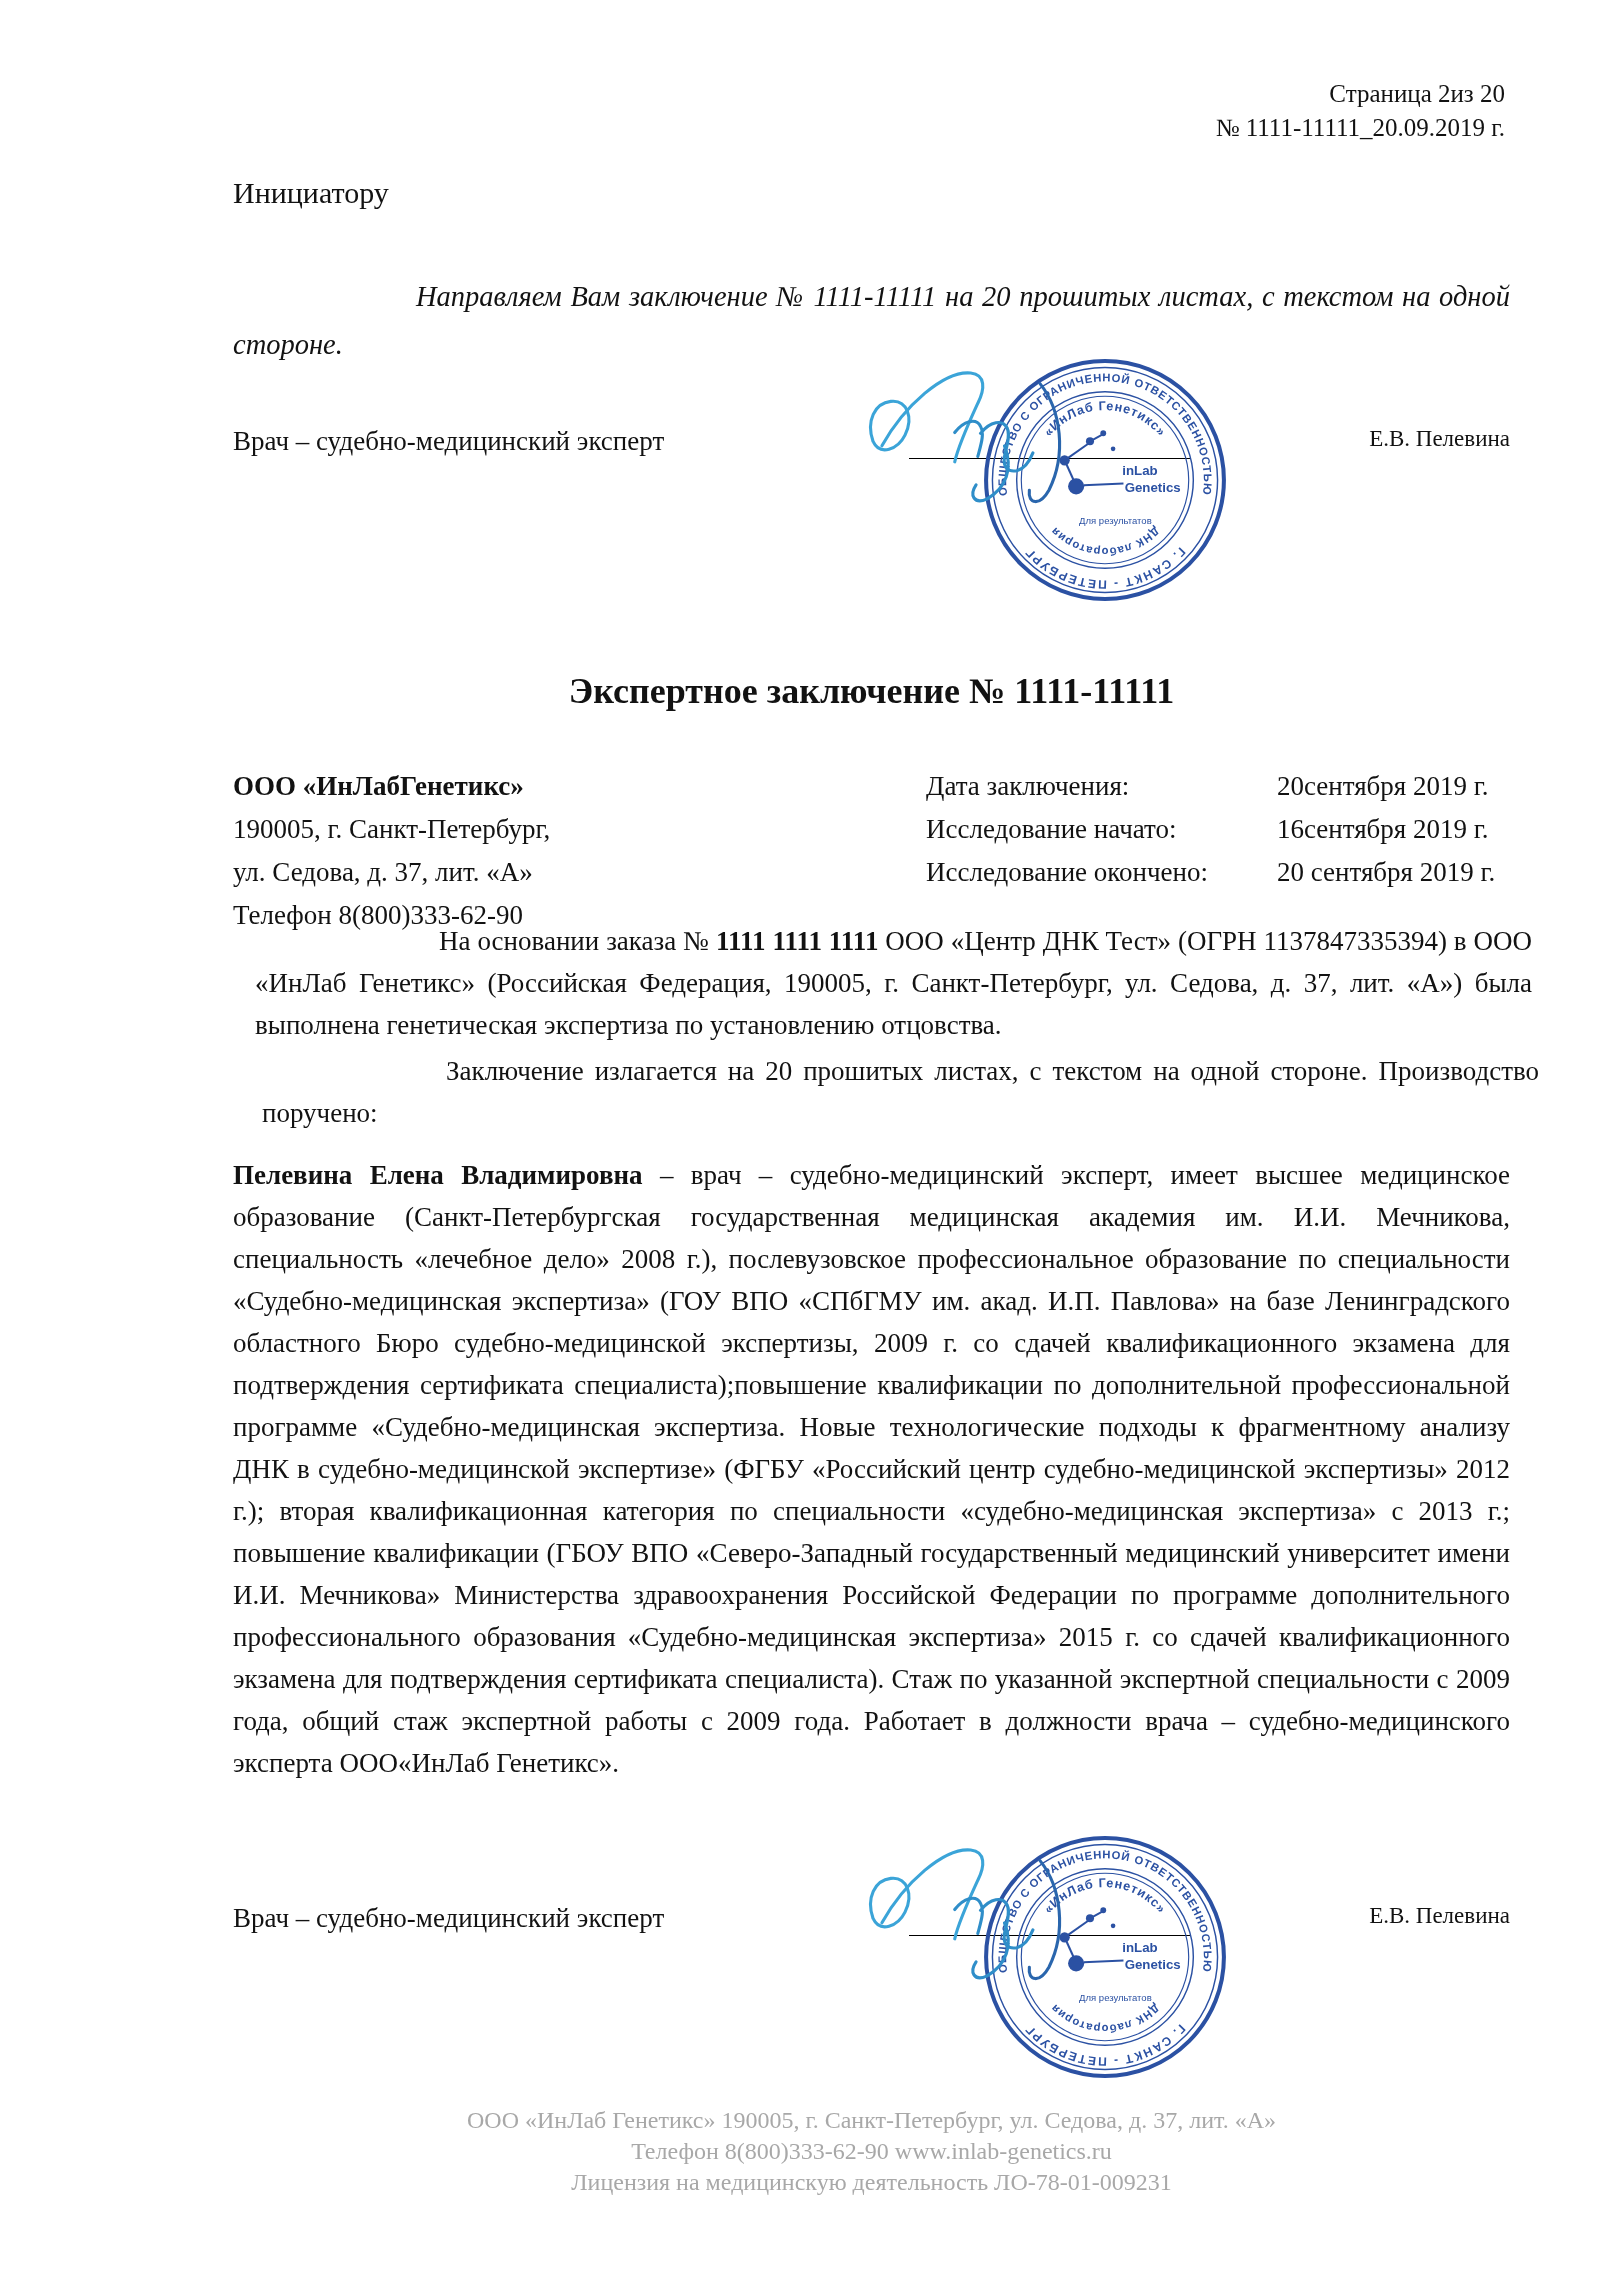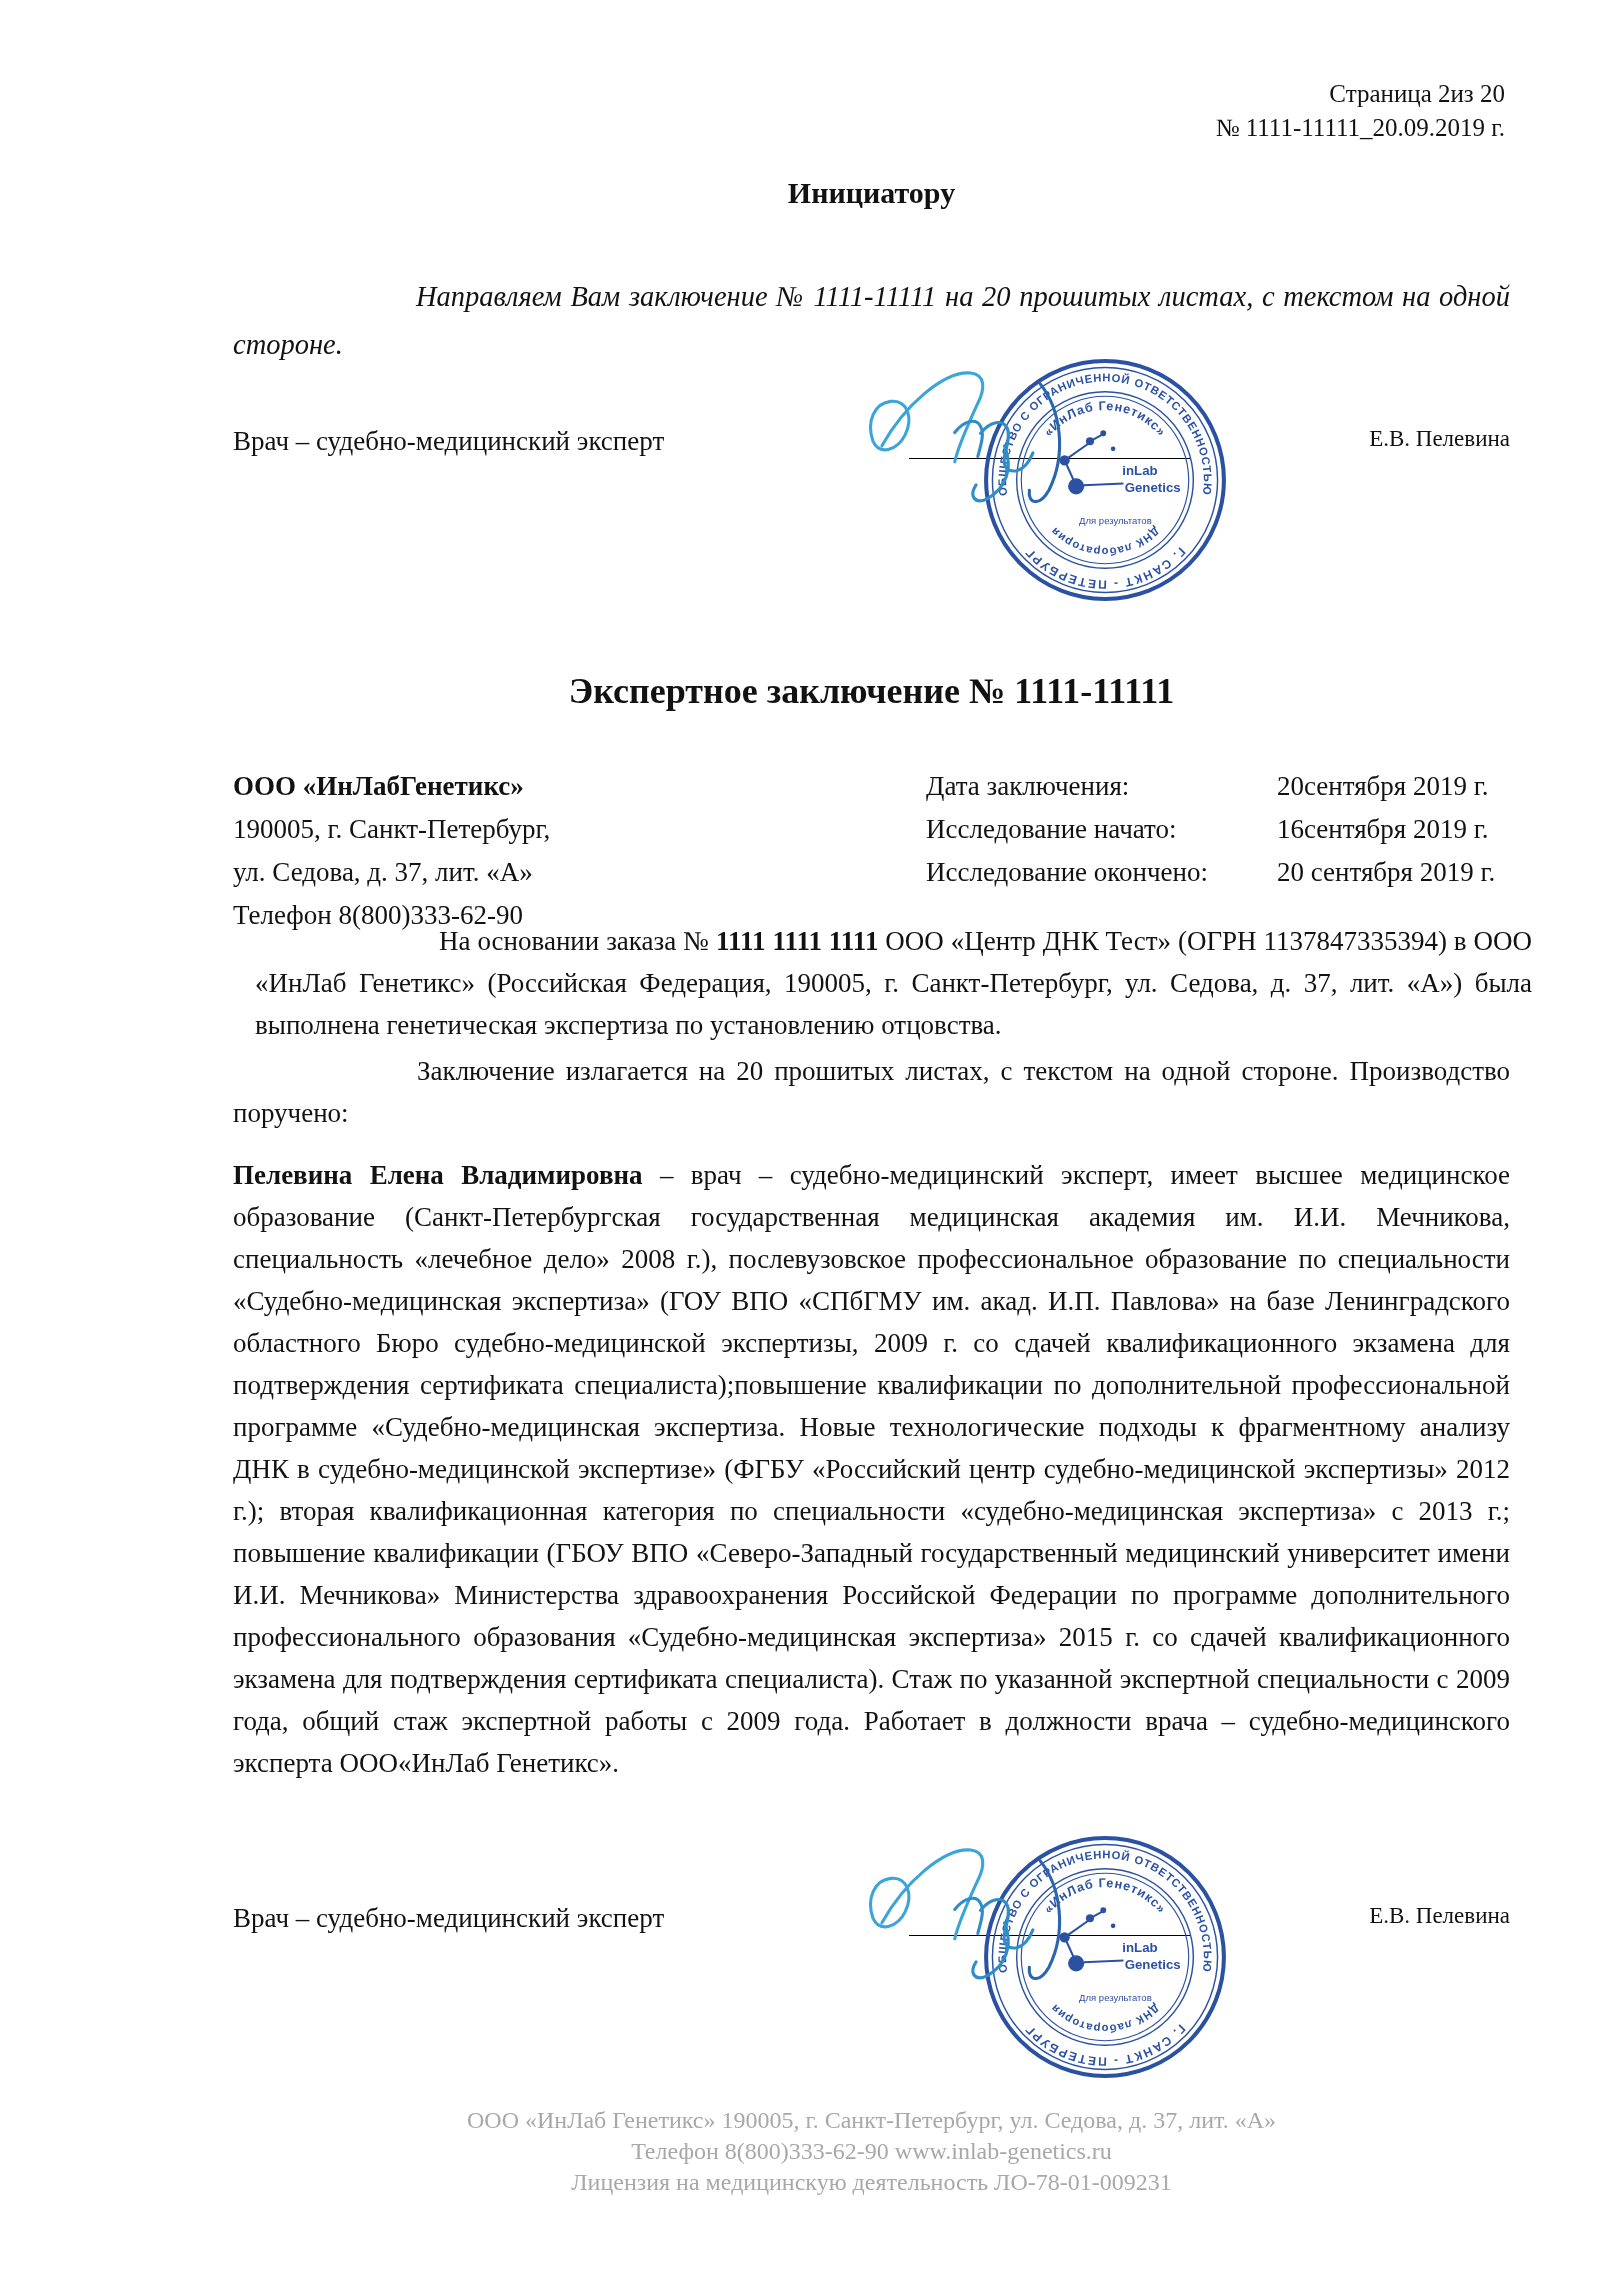--- a/index.html
+++ b/index.html
@@ -1,39 +1,39 @@
 <!DOCTYPE html>
 <html lang="ru" style="font-size:14.3px"><head>
 <meta charset="utf-8">
 <title>Экспертное заключение № 1111-11111</title>
 <style>
   html,body{margin:0;padding:0;background:#ffffff;}
   #page{position:relative;width:1622px;height:2293px;background:#ffffff;
         font-family:"Liberation Serif",serif;color:#121212;overflow:hidden;}
   .abs{position:absolute;}
   .head-right{top:77px;left:228px;width:1277px;text-align:right;font-size:25px;line-height:34px;}
-  .recipient{top:176px;left:233px;width:1277px;text-align:center;font-weight:bold;font-size:30px;}
+  .recipient{top:176px;left:233px;width:1277px;text-align:left;font-weight:normal;font-size:30px;}
   .cover{top:237px;left:233px;width:1277px;font-style:italic;font-size:28.5px;line-height:48px;
          text-indent:183px;text-align:justify;margin-top:36px;}
   .sig-block{left:233px;width:1277px;height:267px;}
   .sig-block .role{position:absolute;left:0;top:78px;font-size:27px;white-space:nowrap;}
   .sig-block .name{position:absolute;right:0;top:78px;font-size:23px;white-space:nowrap;}
   .sig-block .sig-line{position:absolute;left:676px;top:110px;width:281px;height:0;
                        border-top:1.8px solid #000;}
   .sig-block .stamp-slot{position:absolute;left:745px;top:4.5px;width:254px;height:254px;}
   .sig-block .sign-slot{position:absolute;left:622px;top:9px;width:267px;height:151px;}
   .stamp-slot svg,.sign-slot svg{width:100%;height:100%;display:block;overflow:visible;}
   .doc-title{top:670px;left:233px;width:1277px;text-align:center;font-weight:bold;font-size:36px;}
   .info{top:745px;left:233px;width:1277px;display:grid;grid-template-columns:693px 351px 233px;
         grid-auto-rows:43px;font-size:27px;align-items:start;margin-top:26px;}
   .info .org-name{font-weight:bold;}
   .para{left:233px;width:1277px;font-size:27px;line-height:42px;text-align:justify;}
   .indent{text-indent:184px;}
   .p-order{top:920px;margin-left:22px;}
-  .p-sheets{top:1050px;}
+  .p-sheets{top:1050px;margin-left:29px;}
   .p-bio{top:1154px;}
   .b{font-weight:bold;}
   .footer{top:2105px;left:233px;width:1277px;text-align:center;color:#a8a8a8;
           font-size:24px;line-height:31px;}
   .block1{top:348px;} .block2{top:1825px;}
 </style>
 </head>
 <body>
 
 <div id="page">

